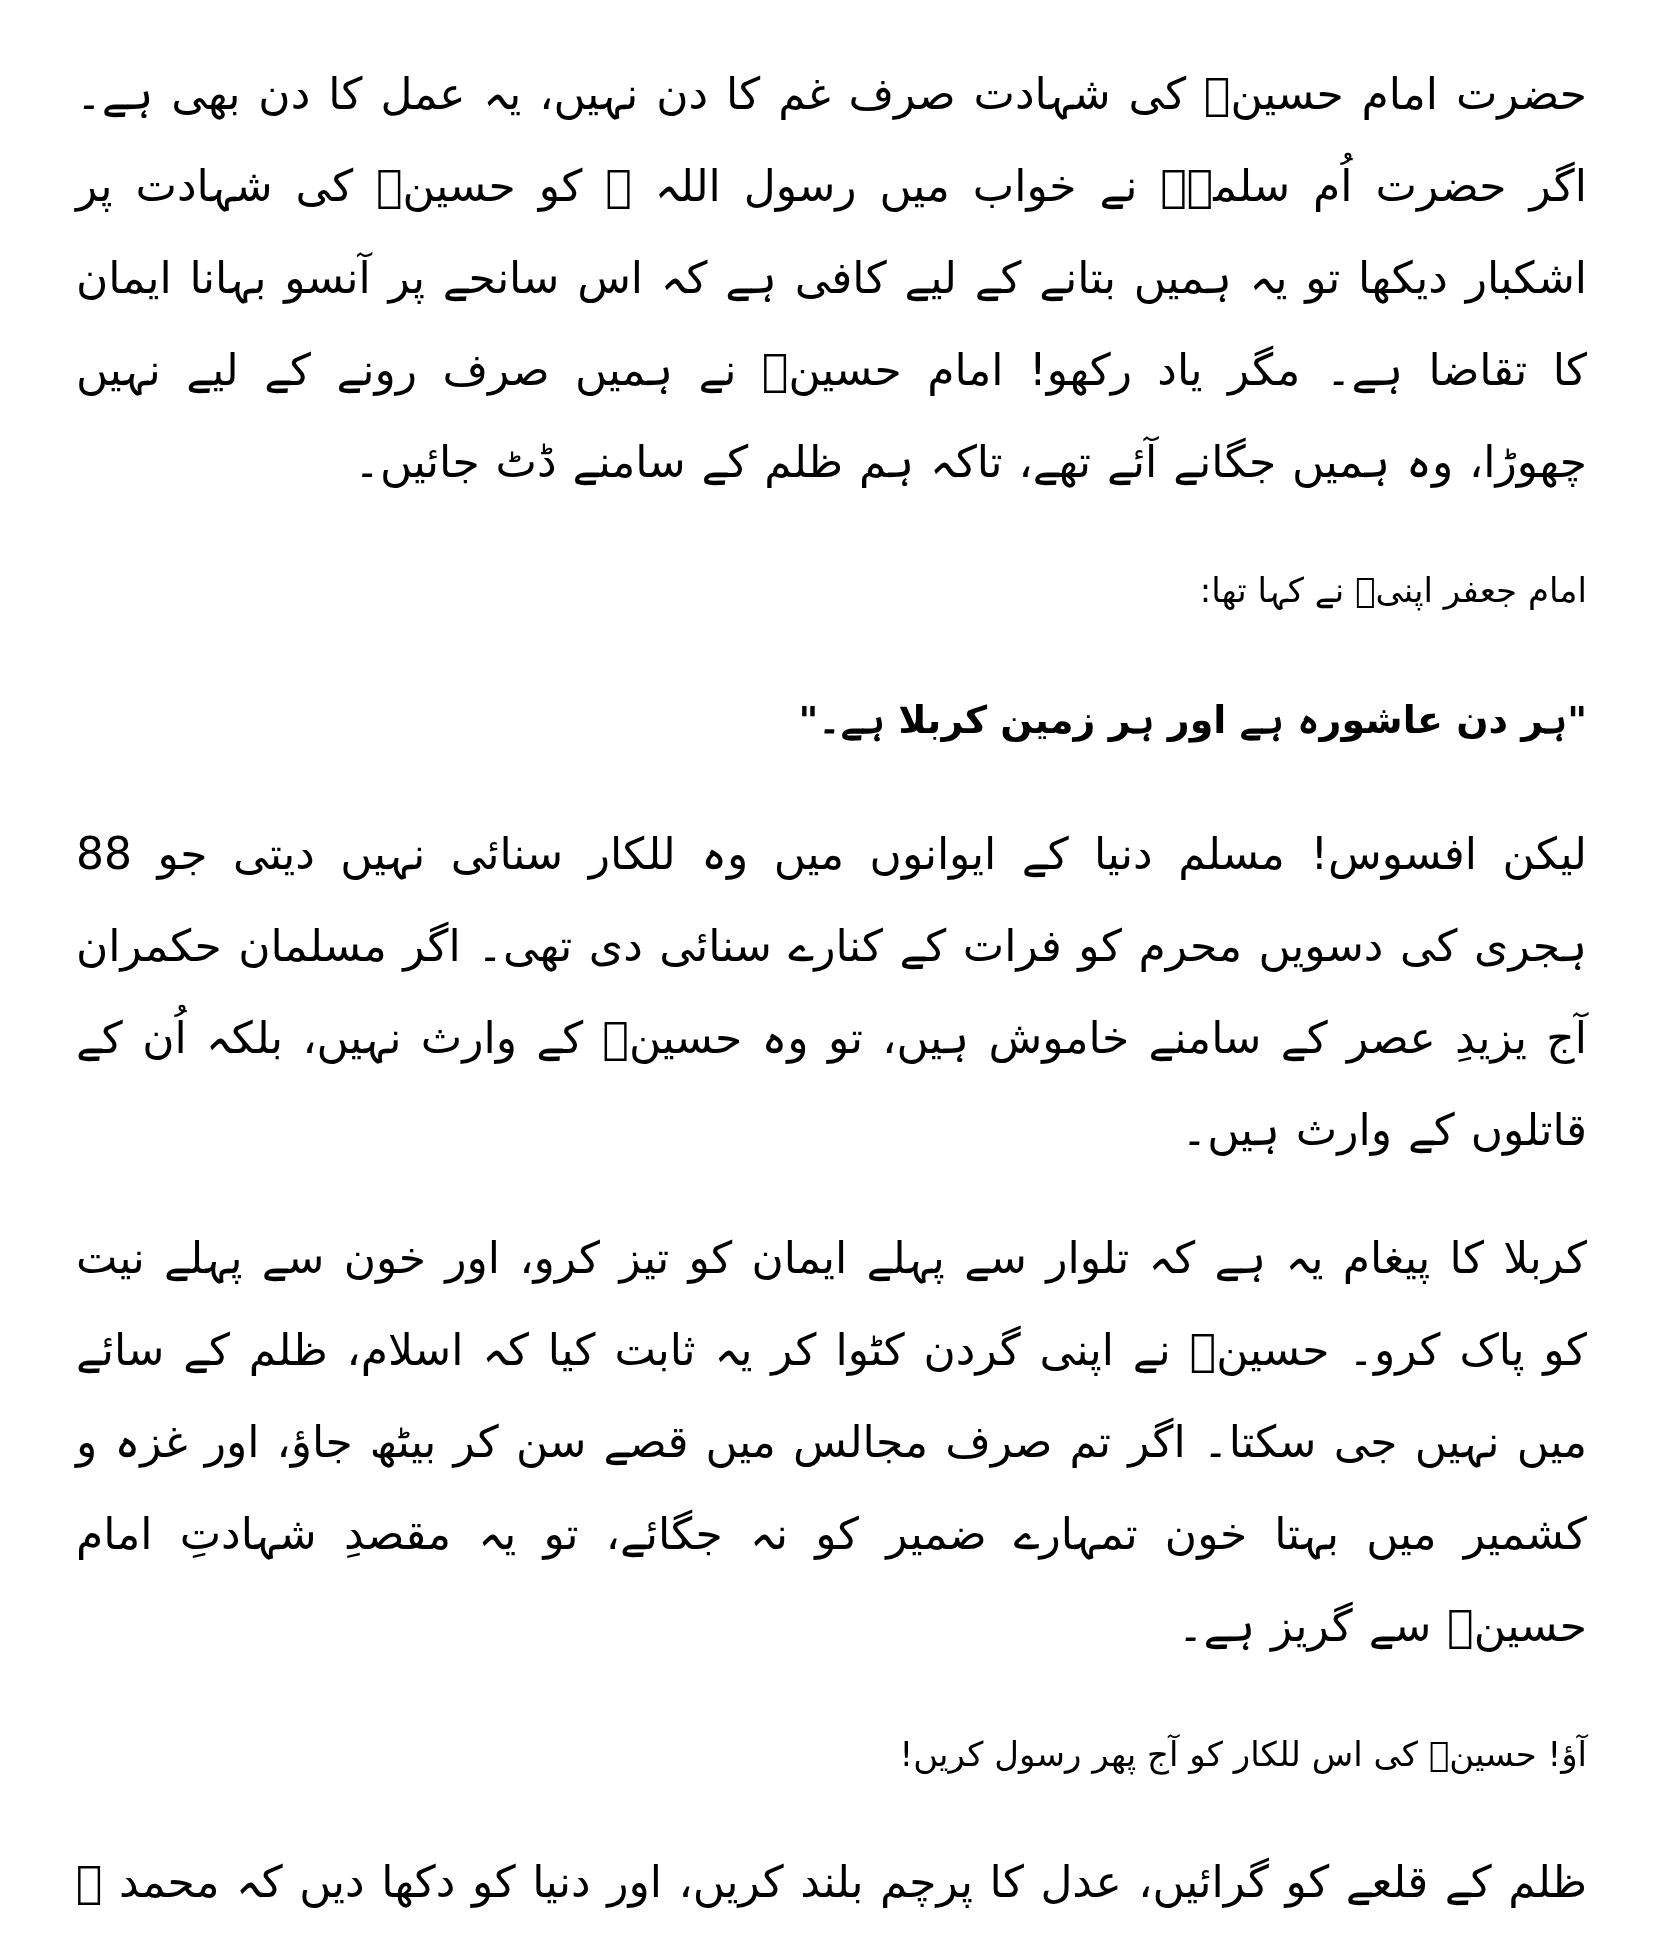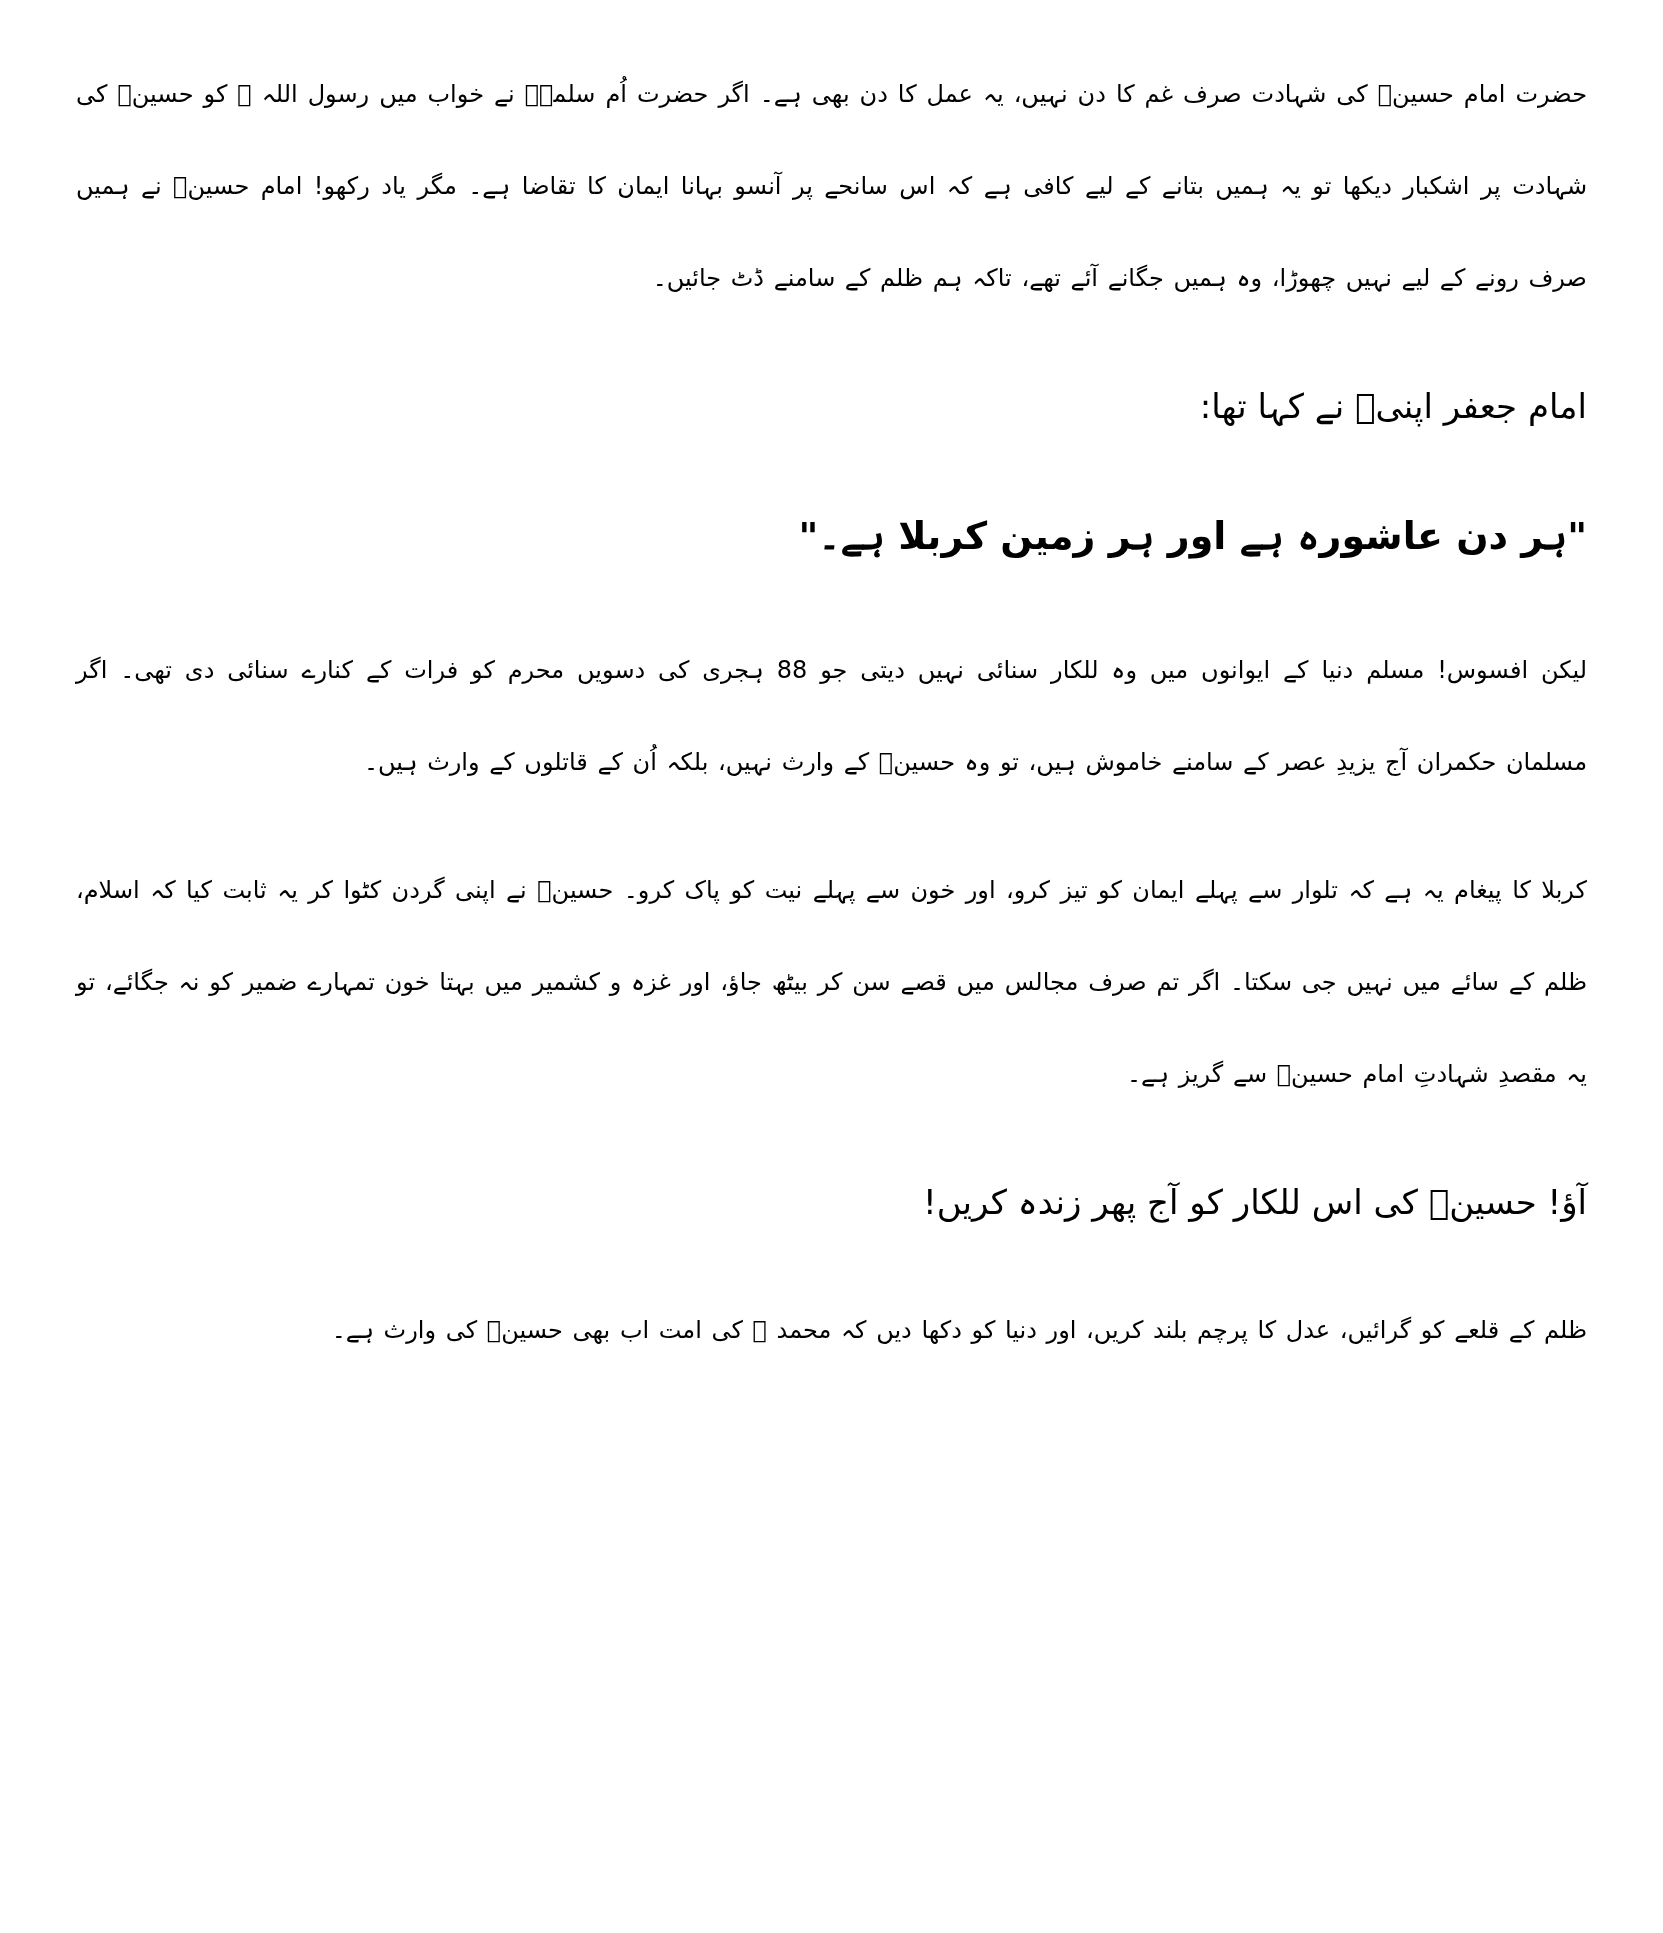--- a/index.html
+++ b/index.html
@@ -12,21 +12,21 @@
     min-height: 1933px;
     box-sizing: border-box;
     margin: 0 auto;
     background: #ffffff;
     color: #000000;
     direction: rtl;
     padding: 48px 76px 40px 76px;
     font-family: "DejaVu Sans", sans-serif;
   }
   p.body-para {
-    font-size: 24px;
+    font-size: 44px;
     line-height: 92px;
     text-align: justify;
     text-align-last: right;
     margin: 0 0 36px 0;
     word-spacing: 2px;
   }
   p.attrib-para {
     font-size: 34px;
     line-height: 92px;
     text-align: right;
@@ -56,17 +56,17 @@
 
   <p class="attrib-para">امام جعفر اپنیؑ نے کہا تھا:</p>
 
   <p class="quote-para">"ہر دن عاشورہ ہے اور ہر زمین کربلا ہے۔"</p>
 
 
   <p class="body-para">لیکن افسوس! مسلم دنیا کے ایوانوں میں وہ للکار سنائی نہیں دیتی جو 88 ہجری کی دسویں محرم کو فرات کے کنارے سنائی دی تھی۔ اگر مسلمان حکمران آج یزیدِ عصر کے سامنے خاموش ہیں، تو وہ حسینؑ کے وارث نہیں، بلکہ اُن کے قاتلوں کے وارث ہیں۔</p>
 
   <p class="body-para">کربلا کا پیغام یہ ہے کہ تلوار سے پہلے ایمان کو تیز کرو، اور خون سے پہلے نیت کو پاک کرو۔ حسینؑ نے اپنی گردن کٹوا کر یہ ثابت کیا کہ اسلام، ظلم کے سائے میں نہیں جی سکتا۔ اگر تم صرف مجالس میں قصے سن کر بیٹھ جاؤ، اور غزہ و کشمیر میں بہتا خون تمہارے ضمیر کو نہ جگائے، تو یہ مقصدِ شہادتِ امام حسینؑ سے گریز ہے۔</p>
 
-  <p class="cta-para">آؤ! حسینؑ کی اس للکار کو آج پھر زندہ کریں!</p>
+  <p class="cta-para">آؤ! حسینؑ کی اس للکار کو آج پھر رسول کریں!</p>
 
   <p class="body-para">ظلم کے قلعے کو گرائیں، عدل کا پرچم بلند کریں، اور دنیا کو دکھا دیں کہ محمد ﷺ کی امت اب بھی حسینؑ کی وارث ہے۔</p>
 
 </div>
 
 </body></html>

